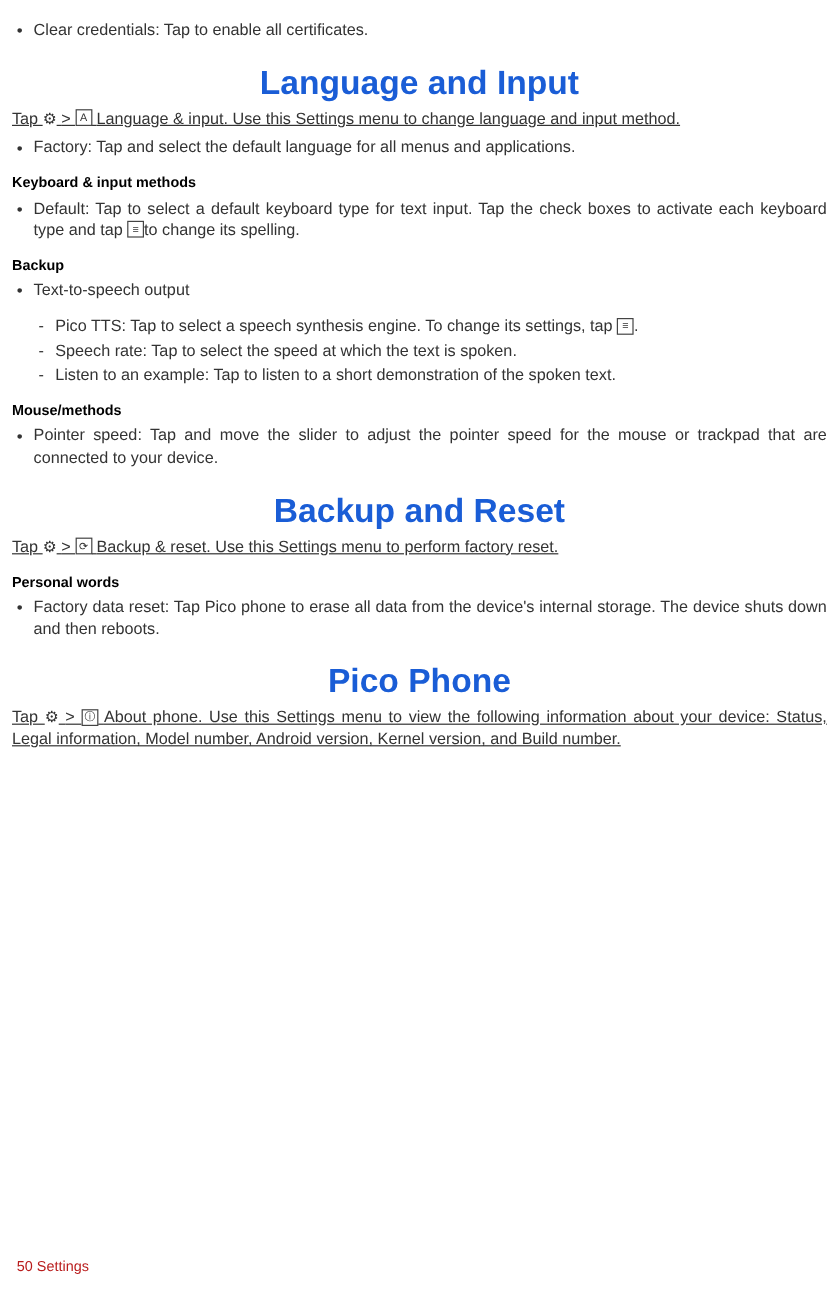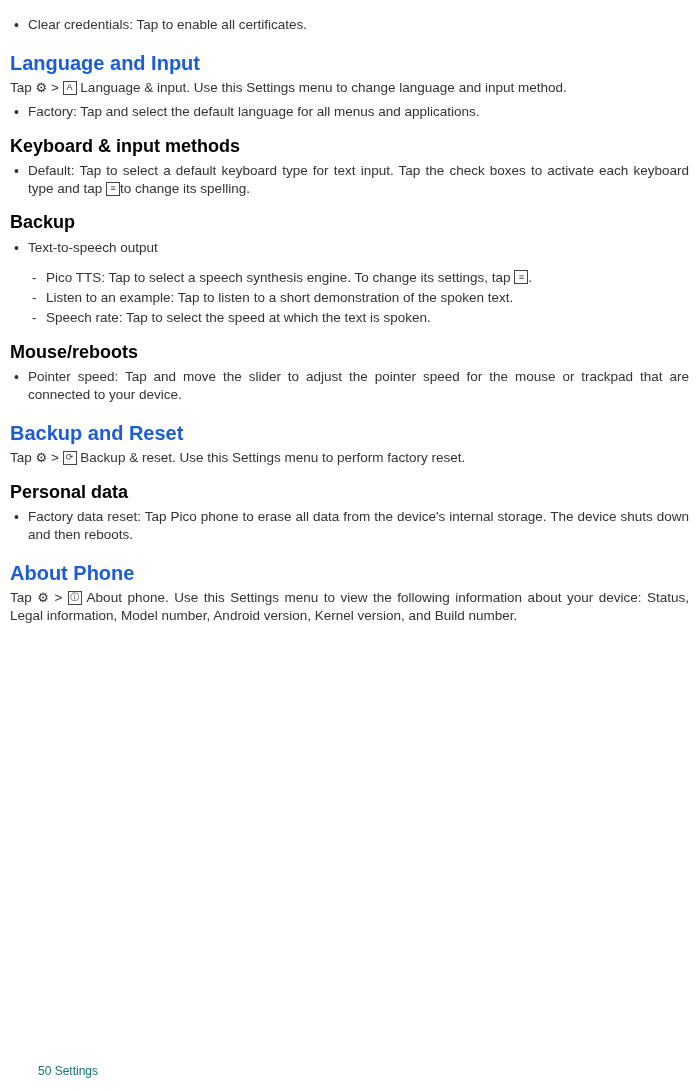--- a/index.html
+++ b/index.html
@@ -7,33 +7,35 @@
       font-size: 13.5px;
       color: #333;
       margin: 0;
       padding: 12px 10px 10px 10px;
       width: 699px;
       box-sizing: border-box;
       line-height: 1.35;
     }
     h2 {
       color: #1a5dd6;
-      font-size: 20px;
+      font-size: 28px;
       font-weight: bold;
       margin: 16px 0 2px 0;
+      text-align: center;
     }
     h3 {
       color: #000;
-      font-size: 18px;
+      font-size: 12px;
       font-weight: bold;
       margin: 12px 0 3px 0;
     }
     p {
       margin: 2px 0 6px 0;
       text-align: justify;
+      text-decoration: underline;
     }
     ul {
       list-style: none;
       padding-left: 18px;
       margin: 4px 0 6px 0;
     }
     ul li {
       position: relative;
       margin-bottom: 2px;
       text-align: justify;
@@ -68,25 +70,24 @@
       top: -1px;
     }
     .icon.noborder {
       border: none;
       width: auto;
       height: auto;
       font-size: 13px;
     }
     .footer {
       position: fixed;
-      bottom: 12px;
+      bottom: 28px;
       left: 14px;
       font-size: 12px;
-      color: #0f766e;
-      margin-left: 24px;
+      color: #b91c1c;
     }
     .justify-line {
       text-align: justify;
     }
   </style>
 </head>
 <body>
 
 <ul class="bullets">
   <li>Clear credentials: Tap to enable all  certificates.</li>
@@ -112,46 +113,46 @@
 </ul>
 
 <h3>Backup</h3>
 <ul class="bullets">
   <li>
     <span>Text-to-speech output</span>
     <ul class="dashes">
       <li class="justify-line">
         <span>Pico TTS: Tap to select a speech synthesis engine. To change its settings, tap </span><span class="icon">≡</span><span>.</span>
       </li>
+      <li>Speech rate: Tap to select the speed at which the text is   spoken.</li>
       <li>Listen to an example: Tap to listen to a short demonstration of the spoken text.</li>
-      <li>Speech rate: Tap to select the speed at which the text is   spoken.</li>
     </ul>
   </li>
 </ul>
 
-<h3>Mouse/reboots</h3>
+<h3>Mouse/methods</h3>
 <ul class="bullets">
   <li>Pointer speed: Tap and move the slider to adjust the pointer speed for the mouse or trackpad that are connected to your  device.</li>
 </ul>
 
 <h2>Backup and Reset</h2>
 <p>
   <span>Tap </span>
   <span class="icon noborder">⚙</span>
   <span>&gt; </span>
   <span class="icon">⟳</span>
   <span>Backup &amp; reset. Use this Settings menu to perform factory   reset.</span>
 </p>
 
-<h3>Personal data</h3>
+<h3>Personal words</h3>
 <ul class="bullets">
   <li>Factory data reset: Tap Pico phone to erase all data from the device's internal storage. The device shuts down and then  reboots.</li>
 </ul>
 
-<h2>About Phone</h2>
+<h2>Pico Phone</h2>
 <p class="justify-line">
   <span>Tap </span>
   <span class="icon noborder">⚙</span>
   <span>&gt; </span>
   <span class="icon">ⓘ</span>
   <span>About phone. Use this Settings menu to view the following information about your device: Status, Legal information, Model number, Android version, Kernel version, and Build number.</span>
 </p>
 
 <div class="footer">50  Settings</div>
 

